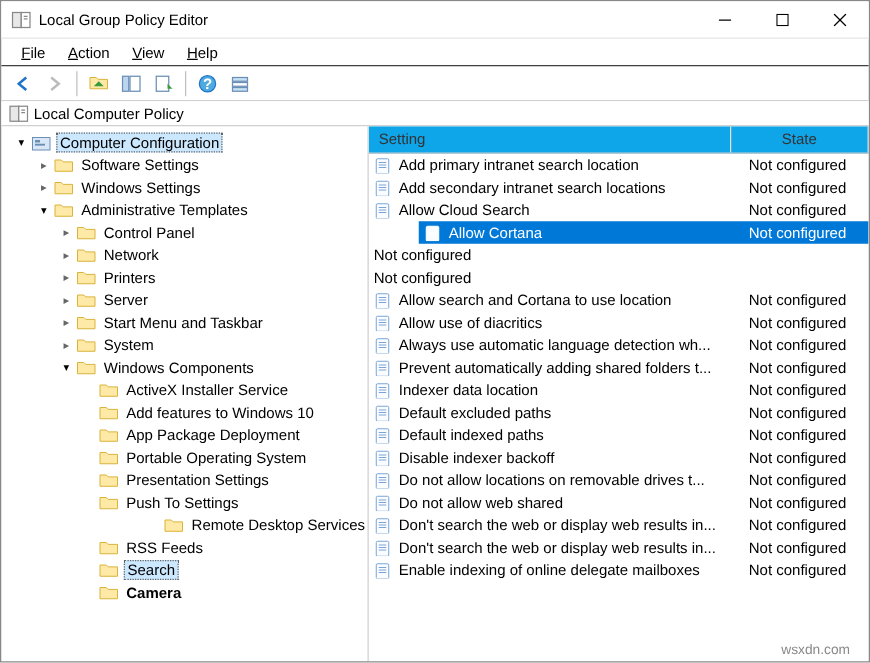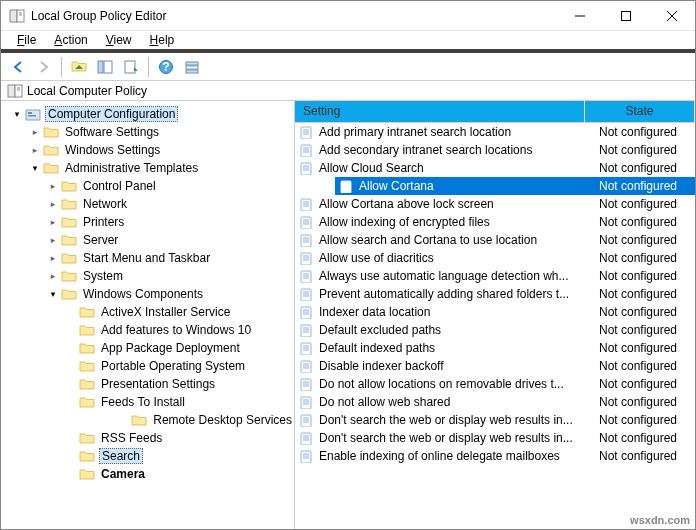--- a/index.html
+++ b/index.html
@@ -6,21 +6,21 @@
 body { background: #fff; width: 696px; height: 530px; overflow: hidden; border: 1px solid #888; display: flex; flex-direction: column; }
 
 
 .titlebar { height: 30px; display: flex; align-items: center; padding-left: 8px; background: #fff; border-bottom: 1px solid #e5e5e5; }
 .titlebar .title-icon { width: 16px; height: 16px; margin-right: 6px; }
 .titlebar .title-text { flex: 1; font-size: 12px; }
 .win-controls { display: flex; height: 100%; }
 .win-controls .wc { width: 46px; display: flex; align-items: center; justify-content: center; font-size: 14px; cursor: default; }
 
 
-.menubar { height: 22px; display: flex; align-items: center; padding-left: 8px; gap: 2px; border-bottom: 4px solid #404040; }
+.menubar { height: 22px; display: flex; align-items: center; padding-left: 8px; gap: 2px; border-bottom: 1px solid #404040; }
 .menubar .menu-item { padding: 2px 8px; cursor: default; }
 .menubar .underline { text-decoration: underline; }
 
 
 .toolbar { height: 28px; display: flex; align-items: center; padding: 0 6px; gap: 4px; border-bottom: 1px solid #d0d0d0; }
 .toolbar .tb-btn { width: 22px; height: 22px; display: flex; align-items: center; justify-content: center; border: 1px solid transparent; }
 .toolbar .sep { width: 1px; height: 20px; background: #c0c0c0; margin: 0 2px; }
 
 
 .root-row { height: 20px; display: flex; align-items: center; padding-left: 6px; border-bottom: 1px solid #d0d0d0; background: #fff; }
@@ -58,21 +58,21 @@
 .list-row .cell-setting { flex: 1; display: flex; align-items: center; padding-left: 4px; overflow: hidden; text-overflow: ellipsis; white-space: nowrap; }
 .list-row .cell-state { width: 100px; padding-left: 4px; white-space: nowrap; }
 .setting-icon { width: 16px; height: 14px; margin-right: 4px; flex-shrink: 0; }
 
 
 .tabs-strip { height: 22px; display: flex; align-items: flex-start; padding-left: 8px; border-top: 1px solid #d0d0d0; background: #fff; }
 .tab { padding: 2px 12px; border: 1px solid #999; border-top: none; border-radius: 0 0 4px 4px; margin-right: -1px; background: #f4f4f4; cursor: default; position: relative; top: -1px; }
 .tab.active { background: #fff; border-top: 1px solid #fff; font-weight: normal; z-index: 2; }
 
 
-.watermark { position: fixed; right: 6px; bottom: 4px; color: #888; font-size: 11px; pointer-events: none; font-weight: bold; }
+.watermark { position: fixed; right: 16px; bottom: 4px; color: #888; font-size: 11px; pointer-events: none; }
 
 
 svg { display: block; }
 </style>
 </head>
 <body>
 
 <svg width="0" height="0" style="position:absolute">
   <defs>
     <g id="i-folder">
@@ -341,21 +341,21 @@
           </span>
           <span class="tree-label">Presentation Settings</span>
         </li>
         <li class="tree-node" style="padding-left: 62px;">
           <span class="expander"></span>
           <span class="folder-icon">
             <svg width="16" height="14">
               <use href="#i-folder"></use>
             </svg>
           </span>
-          <span class="tree-label">Feeds To Install</span>
+          <span class="tree-label">Push To Settings</span>
         </li>
         <li class="tree-node" style="padding-left: 62px; justify-content: flex-end;">
           <span class="expander"></span>
           <span class="folder-icon">
             <svg width="16" height="14">
               <use href="#i-folder"></use>
             </svg>
           </span>
           <span class="tree-label">Remote Desktop Services</span>
         </li>
@@ -433,39 +433,23 @@
             <span class="setting-icon">
               <svg width="16" height="14">
                 <use href="#i-setting-sel"></use>
               </svg>
             </span>
             <span>Allow Cortana</span>
           </div>
           <div class="cell-state">Not configured</div>
         </div>
         <div class="list-row">
-          <div class="cell-setting">
-            <span class="setting-icon">
-              <svg width="16" height="14">
-                <use href="#i-setting"></use>
-              </svg>
-            </span>
-            <span>Allow Cortana above lock screen</span>
-          </div>
-          <div class="cell-state">Not configured</div>
-        </div>
-        <div class="list-row">
-          <div class="cell-setting">
-            <span class="setting-icon">
-              <svg width="16" height="14">
-                <use href="#i-setting"></use>
-              </svg>
-            </span>
-            <span>Allow indexing of encrypted files</span>
-          </div>
+          <div class="cell-state">Not configured</div>
+        </div>
+        <div class="list-row">
           <div class="cell-state">Not configured</div>
         </div>
         <div class="list-row">
           <div class="cell-setting">
             <span class="setting-icon">
               <svg width="16" height="14">
                 <use href="#i-setting"></use>
               </svg>
             </span>
             <span>Allow search and Cortana to use location</span>

